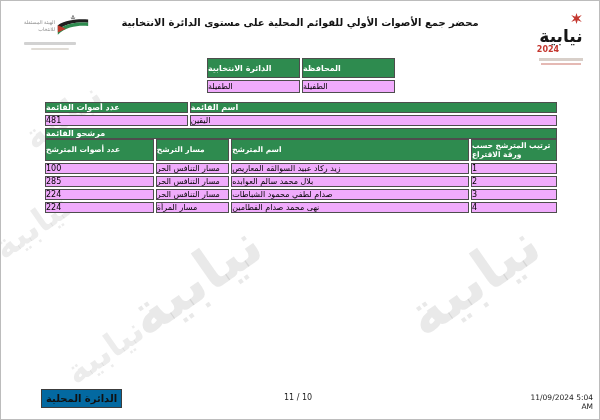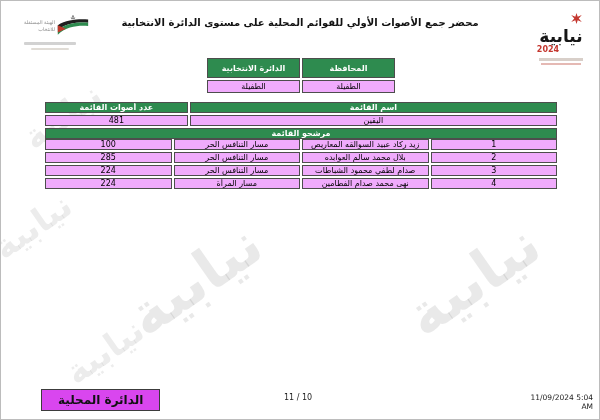--- a/index.html
+++ b/index.html
@@ -30,36 +30,36 @@
   
   .niy-logo { position: absolute; top: 8px; left: auto; right: 534px; width: 52px; text-align: center; direction: rtl; }
   .niy-logo { right: auto; left: 534px; } 
   .niy-star { width: 11px; height: 11px; margin-left: 30px; }
   .niy-name { font-size: 17px; font-weight: bold; color: #161616; line-height: 1; }
   .niy-year { font-size: 8px; font-weight: bold; color: #c4372f; line-height: 1; margin-top: 1px; margin-right: 26px; }
   .niy-bar { height: 2.5px; width: 44px; background: #d8cfc9; margin: 4px auto 0 auto; }
   .niy-bar2 { height: 2px; width: 40px; background: #e5b9b4; margin: 2px auto 0 auto; }
   
   table { border-collapse: separate; border-spacing: 2px; table-layout: fixed; }
-  td { border: 1px solid #4d4d4d; text-align: center; vertical-align: middle; overflow: hidden; white-space: nowrap; }
+  td { border: 1px solid #4d4d4d; text-align: left; vertical-align: middle; overflow: hidden; white-space: nowrap; }
   .gh { background: #2e8b4f; color: #ffffff; font-weight: bold; }
   .val { background: #f0abfc; color: #000000; }
   #tableA { position: absolute; top: 55px; left: 204px; width: 192px; }
   #tableA td.gh { height: 20px; font-size: 8px; }
   #tableA td.val { height: 13px; font-size: 8px; }
   #tableB { position: absolute; top: 99px; left: 42px; width: 516px; }
   #tableB td { height: 10px; font-size: 8px; }
   #tableC { position: absolute; top: 136px; left: 42px; width: 516px; }
   #tableC td.gh { font-size: 7.5px; line-height: 1.25; white-space: normal; height: 22px; }
   #tableC td.val { height: 9px; font-size: 8px; }
   
   .footer-box {
     position: absolute; top: 388px; left: 40px;
-    border: 1px solid #3c3c3c; padding: 3px 16px;
-    font-size: 12px; font-weight: bold; color: #111; background: #d946ef;
+    border: 1px solid #3c3c3c; padding: 3px 4px;
+    font-size: 10px; font-weight: bold; color: #111; background: #0369a1;
   }
   .footer-page { position: absolute; top: 392px; left: 283px; font-size: 8px; color: #222; direction: ltr; }
   .footer-time { position: absolute; top: 392px; left: 520px; width: 72px; font-size: 7.5px; color: #222; direction: ltr; text-align: right; }
 </style>
 </head>
 <body>
 
 <div class="page">
 
   <div class="wm small" style="top:95px; left:18px;">نيابية</div>
@@ -121,20 +121,26 @@
       <td class="val">481</td>
     </tr>
     <tr>
       <td class="gh" colspan="2">مرشحو القائمة</td>
     </tr>
   </tbody>
     </table>
 
   <table id="tableC">
     <tbody>
+        <tr>
+      <td class="gh" style="width:17%;">ترتيب المترشح حسب ورقة الاقتراع</td>
+      <td class="gh" style="width:47%;">اسم المترشح</td>
+      <td class="gh" style="width:14.5%;">مسار الترشح</td>
+      <td class="gh" style="width:21.5%;">عدد أصوات المترشح</td>
+    </tr>
     <tr>
       <td class="val">1</td>
       <td class="val">زيد ركاد عبيد السوالقه المعاريص</td>
       <td class="val">مسار التنافس الحر</td>
       <td class="val">100</td>
     </tr>
     <tr>
       <td class="val">2</td>
       <td class="val">بلال محمد سالم العوابده</td>
       <td class="val">مسار التنافس الحر</td>

